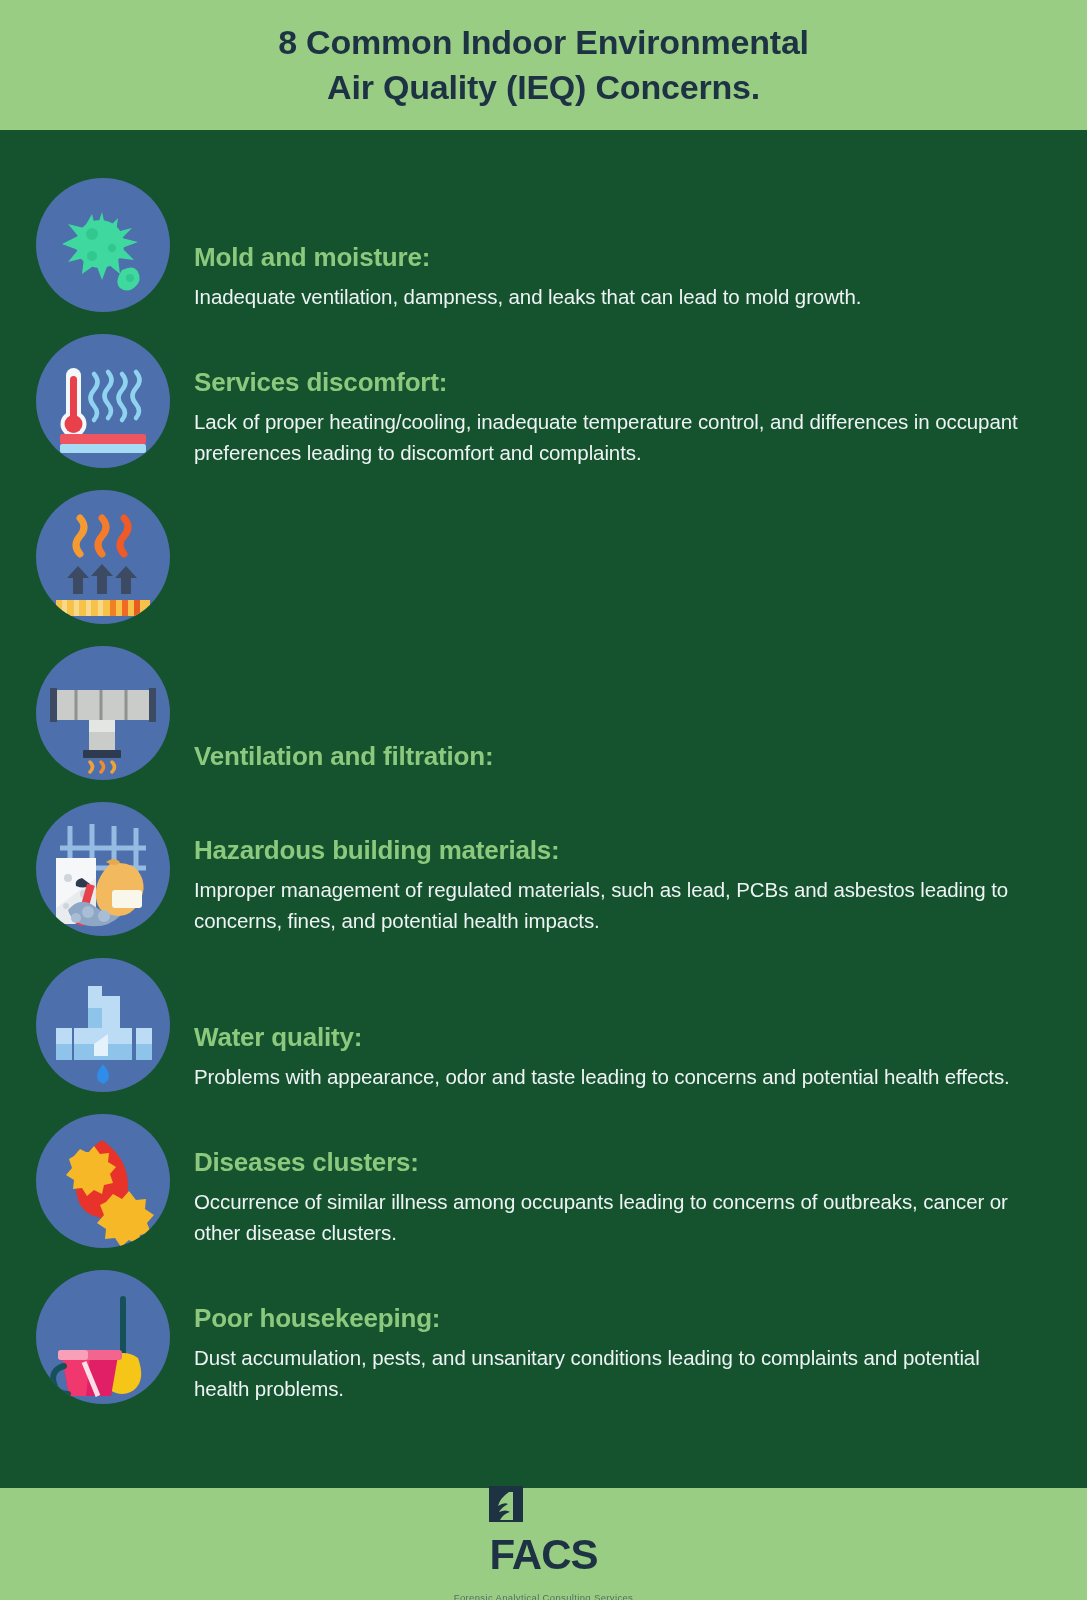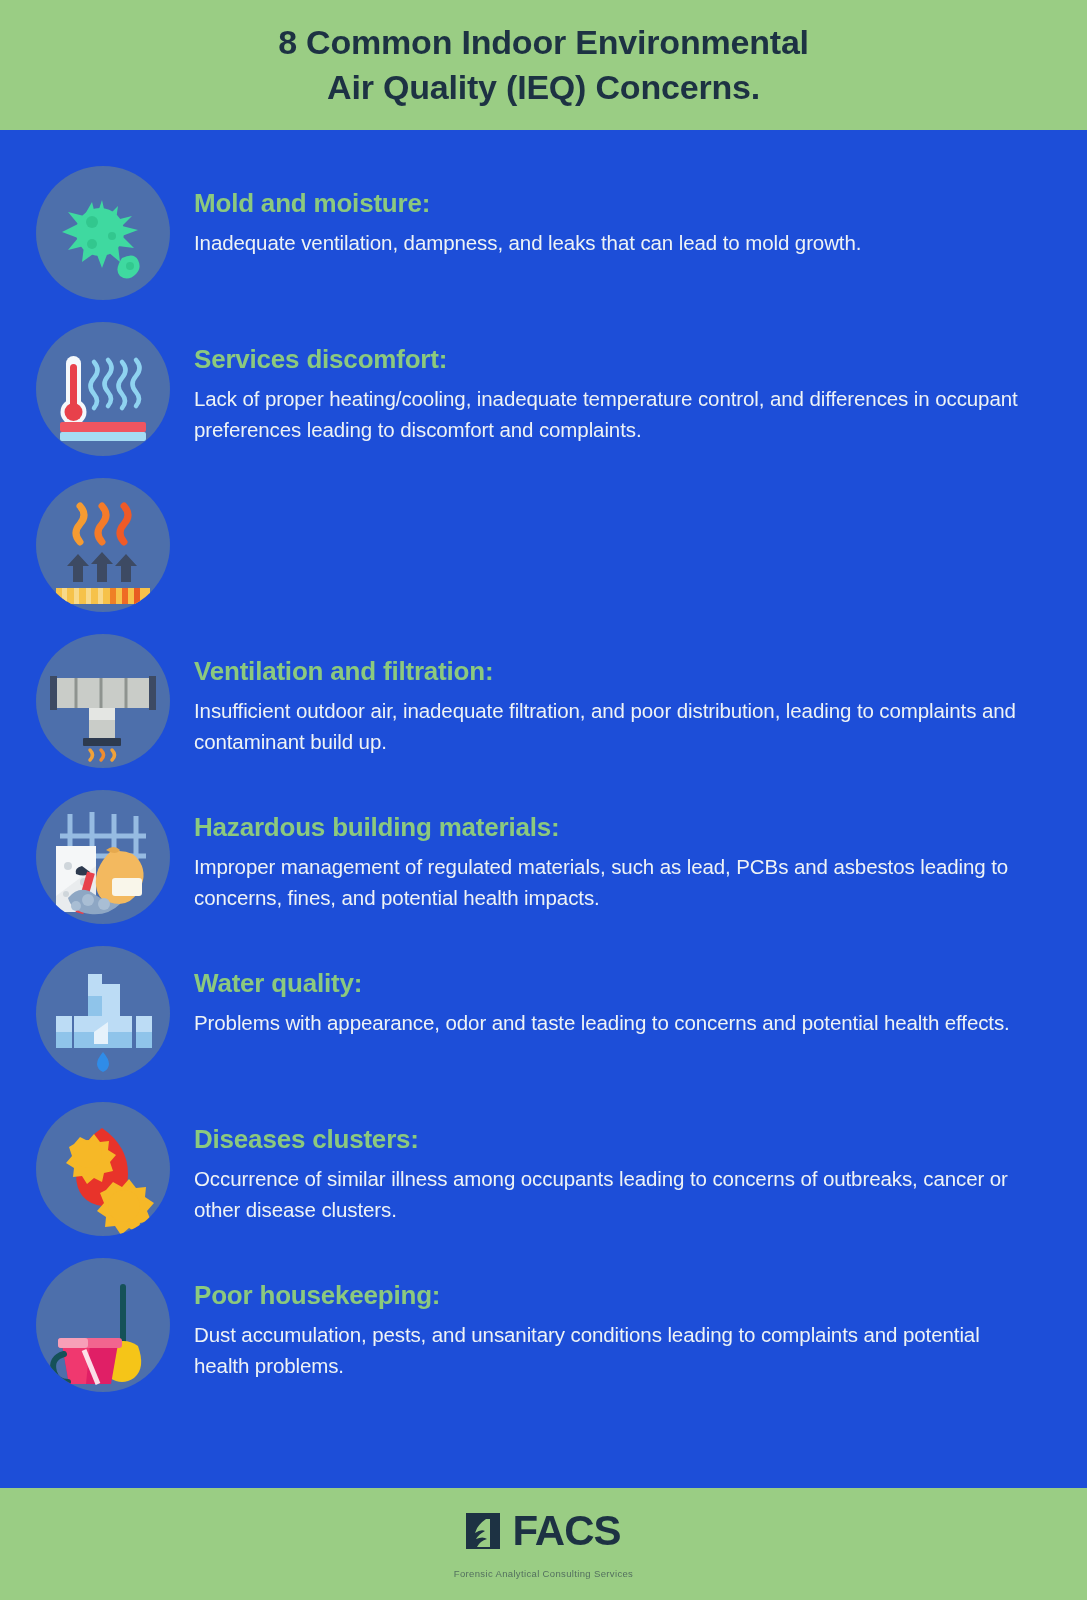--- a/index.html
+++ b/index.html
@@ -2,21 +2,21 @@
 <html><head>
 <meta charset="utf-8">
 <style>
   * { margin:0; padding:0; box-sizing:border-box; }
   html,body { width:1087px; height:1600px; }
   body {
     background:#24394b;
     font-family:"Liberation Sans", sans-serif;
     overflow:hidden;
   }
-  .page { position:relative; width:1087px; height:1600px; background:#1d4ed8; display:flex; flex-direction:column; }
+  .page { position:relative; width:1087px; height:1600px; background:#14532d; display:flex; flex-direction:column; }
 
   
   .header {
     background:#9acd84;
     height:130px;
     display:flex; align-items:center; justify-content:center;
     text-align:center;
     flex:0 0 auto;
   }
   .header h1 {
@@ -30,21 +30,21 @@
 
   
   .list {
     flex:1 1 auto;
     padding:36px 0 10px 0;
     display:flex; flex-direction:column;
     gap:10px;
   }
   .row {
     display:flex;
-    align-items:flex-start;
+    align-items:flex-end;
     padding:0 11px 0 36px;
     min-height:146px;
   }
   .badge {
     flex:0 0 auto;
     width:134px; height:134px;
     border-radius:50%;
     background:#4d6fab;
     position:relative;
     overflow:hidden;
@@ -69,21 +69,21 @@
   }
 
   
   .footer {
     background:#9acd84;
     height:112px;
     flex:0 0 auto;
     display:flex; flex-direction:column;
     align-items:center; justify-content:center;
   }
-  .logo-row { display:flex; align-items:center; gap:12px; }
+  .logo-row { display:flex; gap:12px;flex-direction:column; }
   .logo-mark { width:34px; height:36px; }
   .logo-word {
     color:#1d3243;
     font-size:42px;
     font-weight:bold;
     letter-spacing:-1px;
     line-height:1;
   }
   .logo-tag {
     color:#53705e;
@@ -196,21 +196,20 @@
           <rect x="47" y="104" width="38" height="8" rx="1" fill="#2d3a4f"></rect>
           <g stroke-width="3.5" fill="none" stroke-linecap="round">
             <path d="M54 116 q5 5 0 10" stroke="#f0a23a"></path>
             <path d="M65 116 q5 5 0 10" stroke="#ef8c30"></path>
             <path d="M76 116 q5 5 0 10" stroke="#f0a23a"></path>
           </g>
         </svg>
       </div>
       <div class="txt">
         <h2>Ventilation and filtration:</h2>
-        <p>Insufficient outdoor air, inadequate filtration, and poor distribution, leading to complaints and contaminant build up.</p>
       </div>
     </div>
 
     <div class="row">
       <div class="badge">
         <svg viewBox="0 0 134 134">
           <g stroke="#9fc4e8" stroke-width="5" opacity="0.9">
             <line x1="34" y1="24" x2="34" y2="78"></line>
             <line x1="56" y1="22" x2="56" y2="82"></line>
             <line x1="78" y1="24" x2="78" y2="74"></line>

